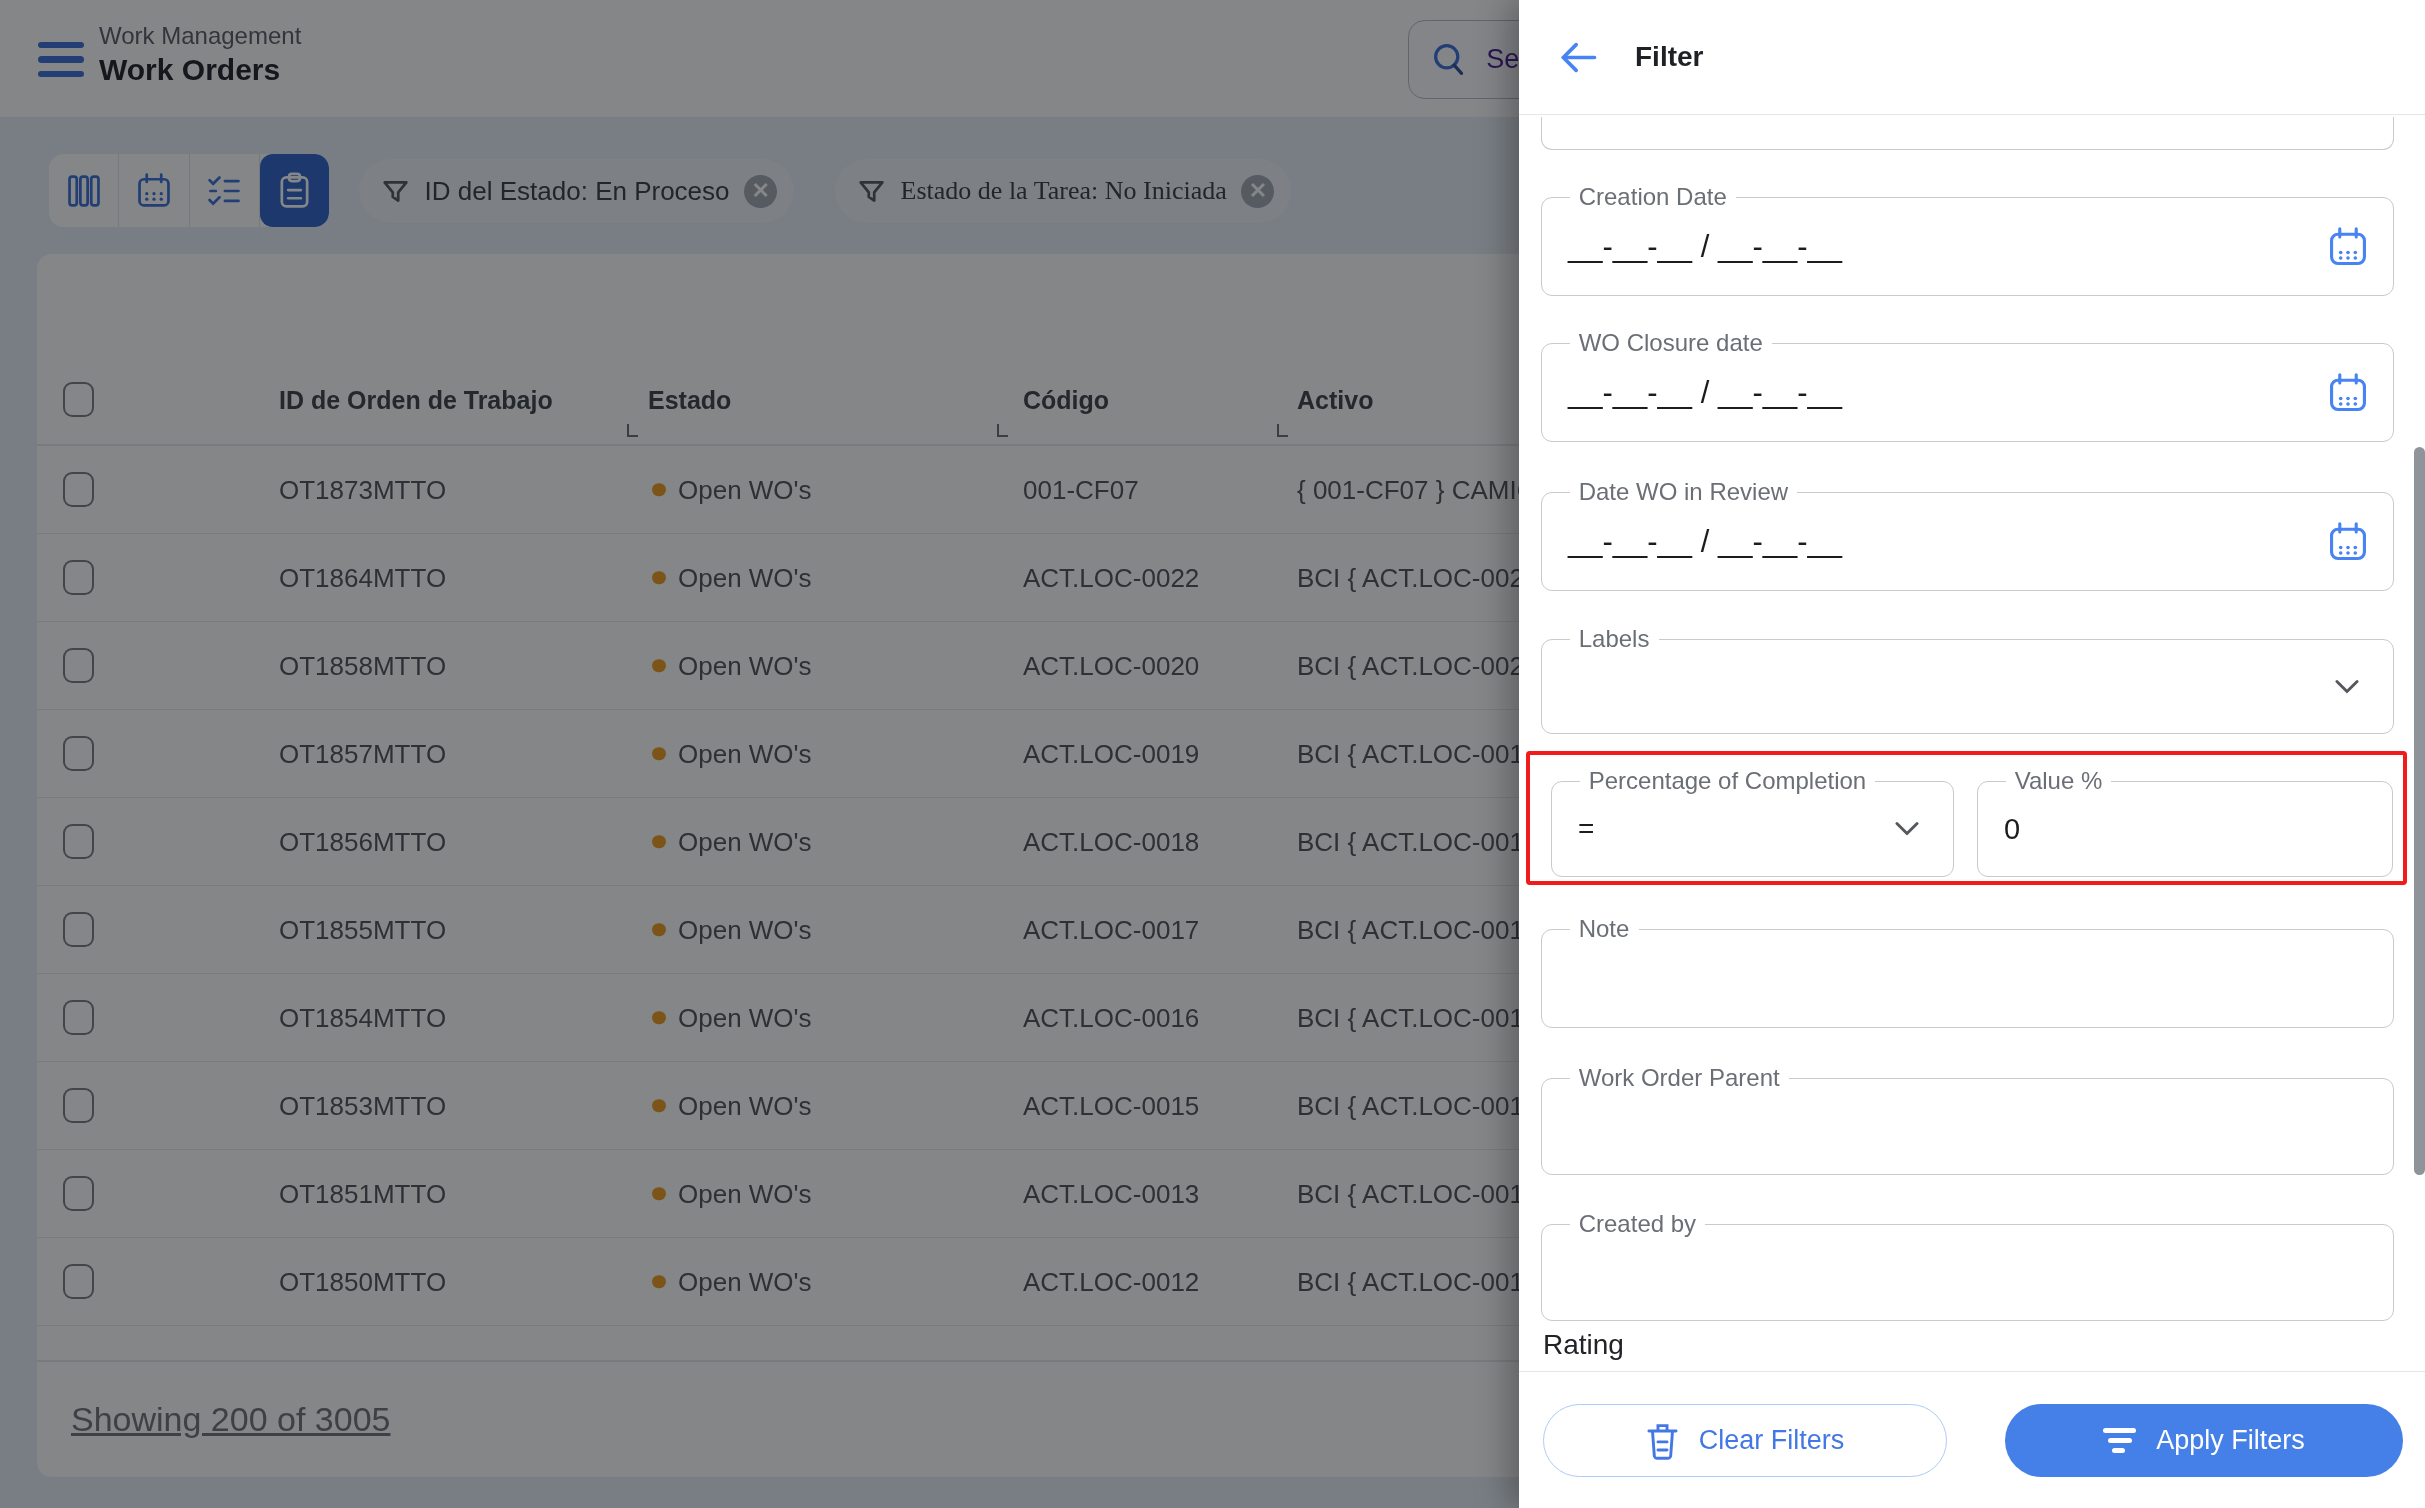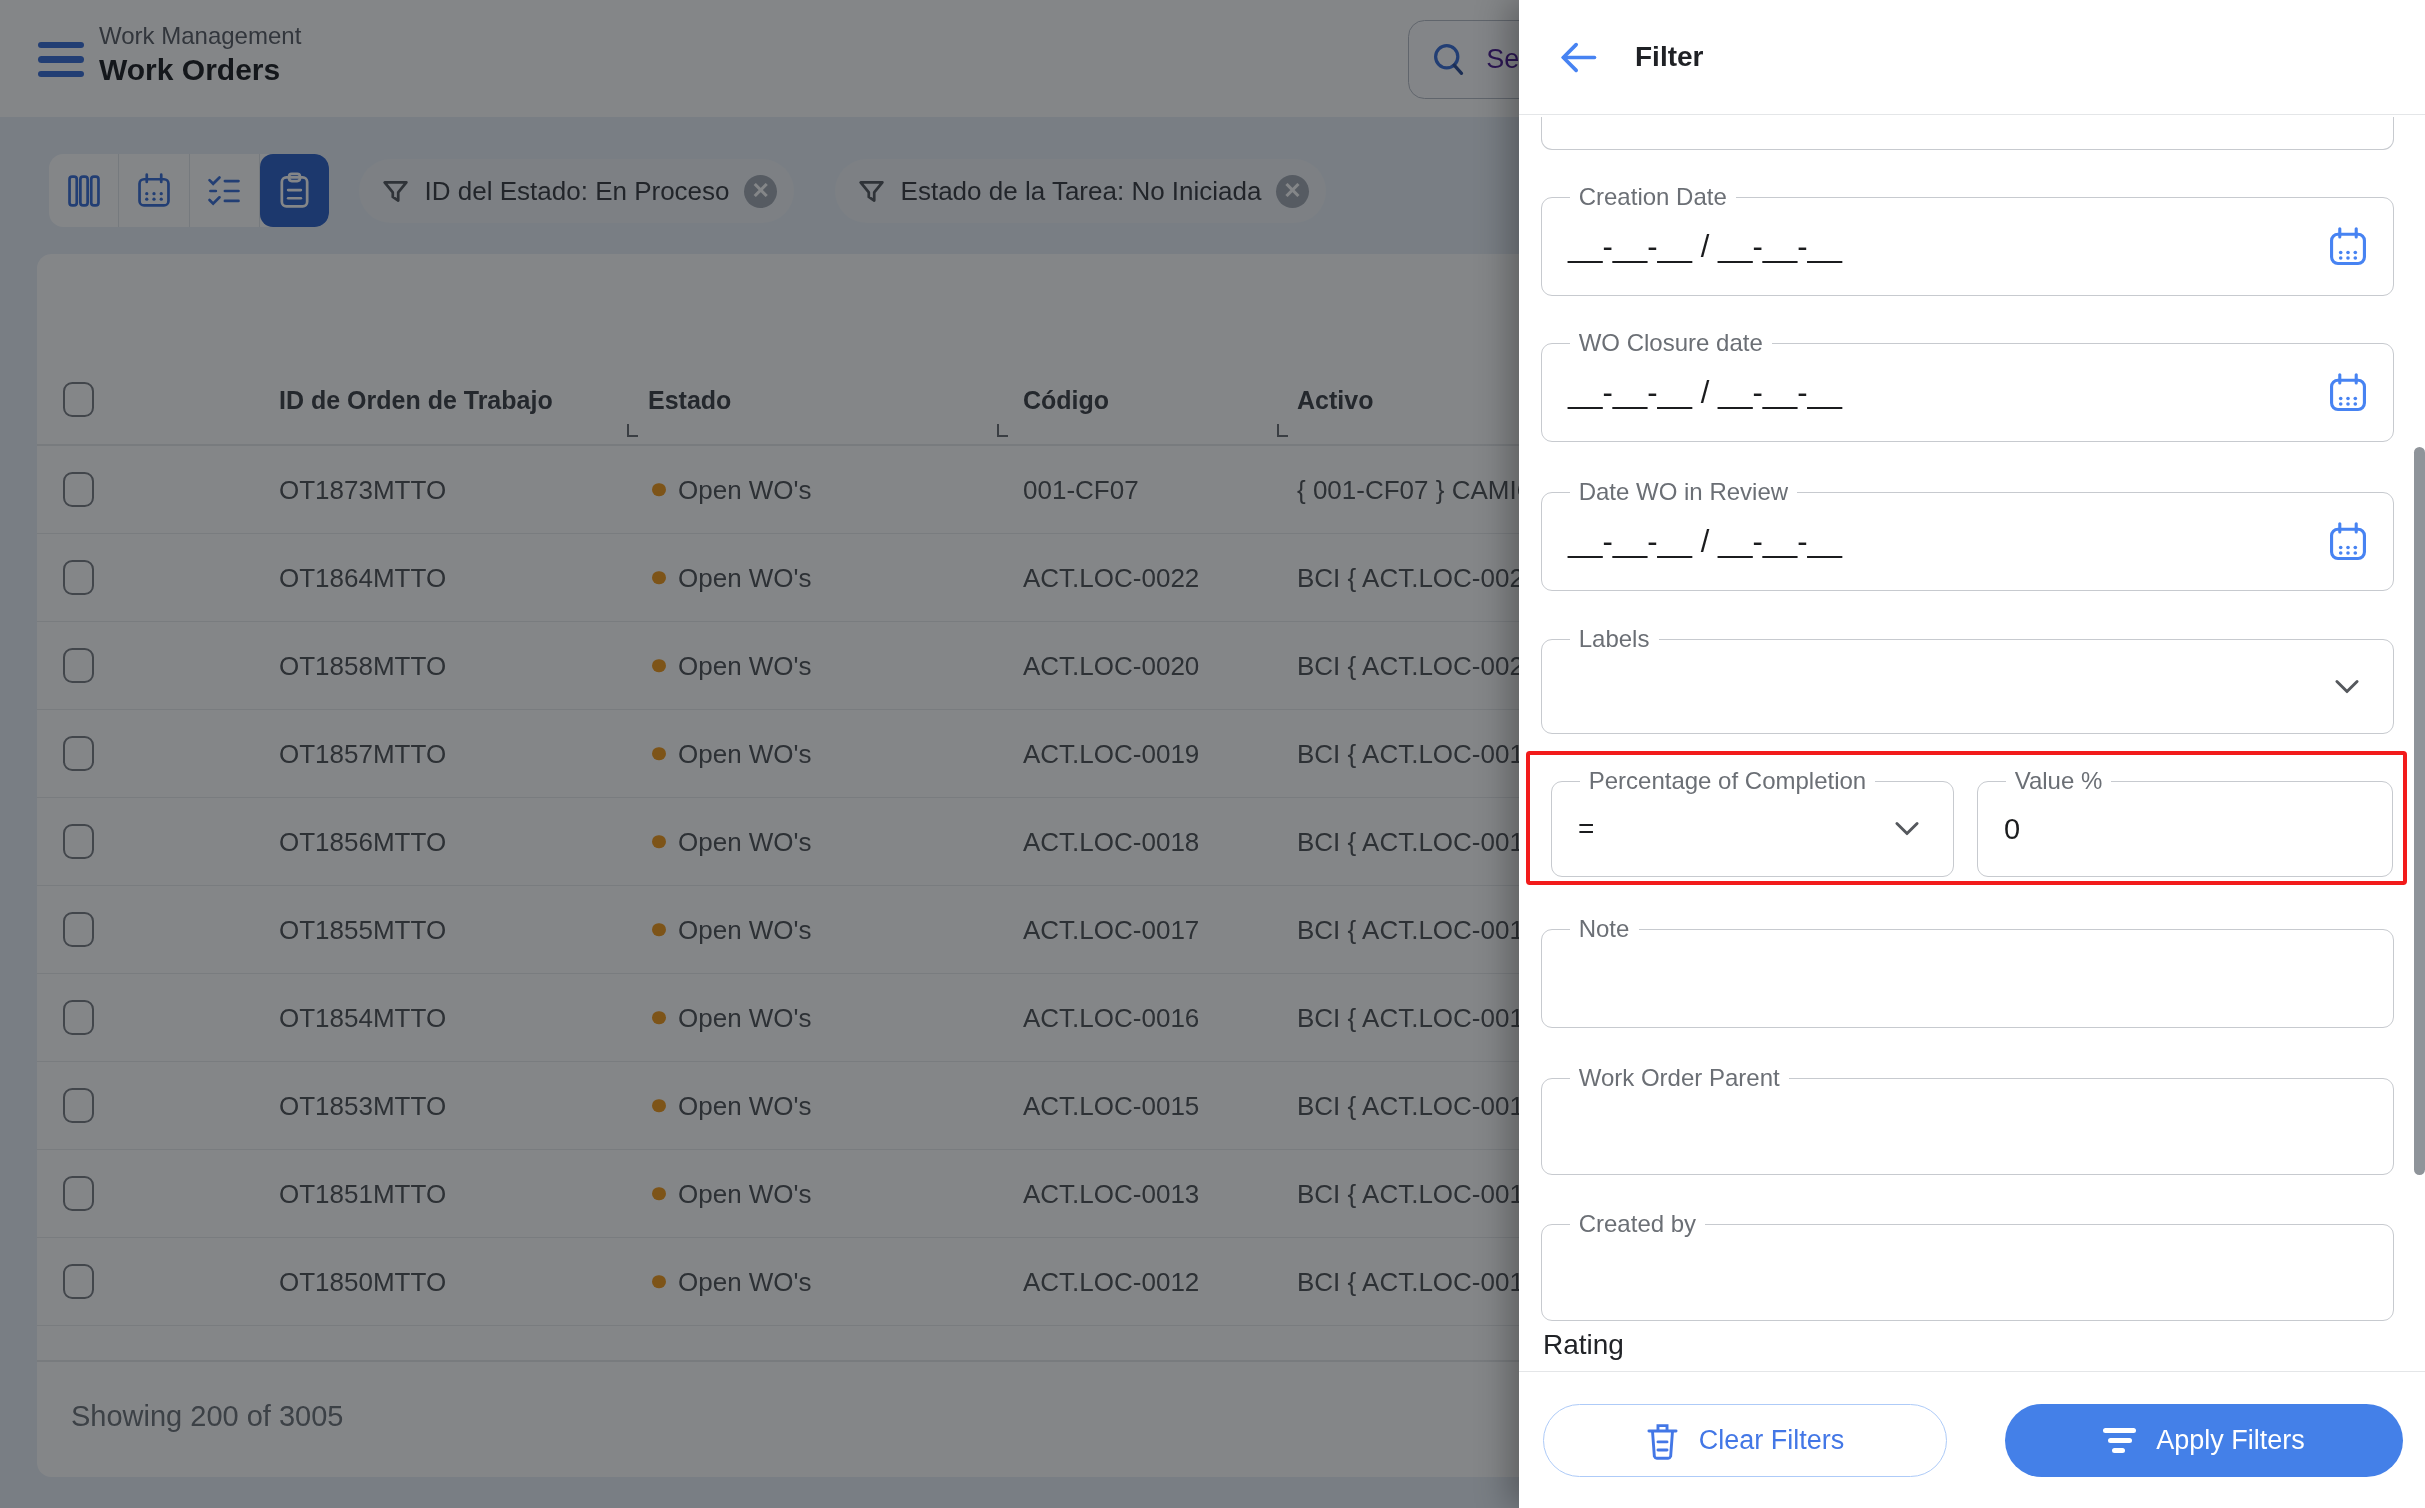--- a/index.html
+++ b/index.html
@@ -23,42 +23,42 @@
   .icon-group { position:absolute; left:49px; top:154px; width:280px; height:73px; background:#FFFFFF;
                 border-radius:14.6px; display:flex; overflow:hidden; }
   .icon-cell { flex:1; display:flex; align-items:center; justify-content:center; border-right:0.9px solid #E3E6EA; cursor:pointer; }
   .icon-cell:last-child { border-right:none; }
   .icon-cell.active { background:#2F63C9; border-radius:13px; }
   .chip { position:absolute; top:159px; height:64px; border-radius:32px; background:#F0F3F7;
           display:flex; align-items:center; gap:14.6px; padding:0 16.5px 0 22px; }
   .chip-label { font-size:26px; color:#3A3D43; white-space:nowrap; }
   .chip-close { width:33px; height:33px; border-radius:50%; background:#A2A8B2; color:#FFFFFF;
                 font-size:22px; font-weight:bold; display:flex; align-items:center; justify-content:center; cursor:pointer; }
-  .chip1 { left:359px; } .chip2 { left:835px; }
+  .chip1 { left:359px; } .chip2 { left:835px;font-family:Liberation Serif, serif; }
 
   
   .card { position:absolute; left:37px; top:254px; width:2349px; height:1223px;
           background:#FFFFFF; border-radius:14.6px; overflow:hidden; }
   .cbx { width:31px; height:35px; border:2.7px solid #7A7E85; border-radius:9.2px; background:transparent; cursor:pointer; }
   .thead-cbx { position:absolute; left:26px; top:128px; }
   .th { position:absolute; top:132px; font-size:25px; font-weight:bold; color:#3F4249; cursor:pointer; white-space:nowrap; }
   .th-id { left:242px; } .th-estado { left:611px; } .th-codigo { left:986px; } .th-activo { left:1260px; }
   .handle { position:absolute; top:170px; width:11px; height:13px;
             border-left:2.7px solid #6A6E74; border-bottom:2.7px solid #6A6E74; cursor:col-resize; }
   .h1 { left:590px; } .h2 { left:960px; } .h3 { left:1240px; }
   .thead-line { position:absolute; left:0; top:190px; width:100%; height:1.8px; background:#E6E8EB; }
   .rows { position:absolute; left:0; top:192px; width:100%; }
   .trow { position:relative; height:88px; border-bottom:1.8px solid #E9EBED; cursor:pointer; }
   .trow .cbx { position:absolute; left:26px; top:26px; }
   .td { position:absolute; top:50%; transform:translateY(-50%); font-size:26px; color:#515459; white-space:nowrap; }
   .td-id { left:242px; } .td-status { left:641px; } .td-codigo { left:986px; } .td-activo { left:1260px; }
   .dot { position:absolute; left:615px; top:50%; transform:translateY(-50%); width:13.7px; height:13.7px;
          border-radius:50%; background:#F09A1F; }
   .card-foot-line { position:absolute; left:0; top:1106px; width:100%; height:1.8px; background:#E6E8EB; }
-  .showing { position:absolute; left:34px; top:1146px; font-size:29px; color:#6F747B; }
+  .showing { position:absolute; left:34px; top:1146px; font-size:34px; color:#6F747B;text-decoration:underline; }
 
   
   .backdrop { position:absolute; inset:0; background:rgba(10,13,18,0.50); z-index:50; }
 
   
   .panel { position:absolute; left:1519px; top:0; width:906px; height:1508px; background:#FFFFFF; z-index:100;
            box-shadow:-11px 0 31px rgba(0,0,0,0.28); }
   .panel-header { position:absolute; left:0; top:0; width:100%; height:115px;
                   display:flex; align-items:center; padding-left:37px; gap:35px;
                   border-bottom:1.8px solid #E4E6E8; background:#fff; }

